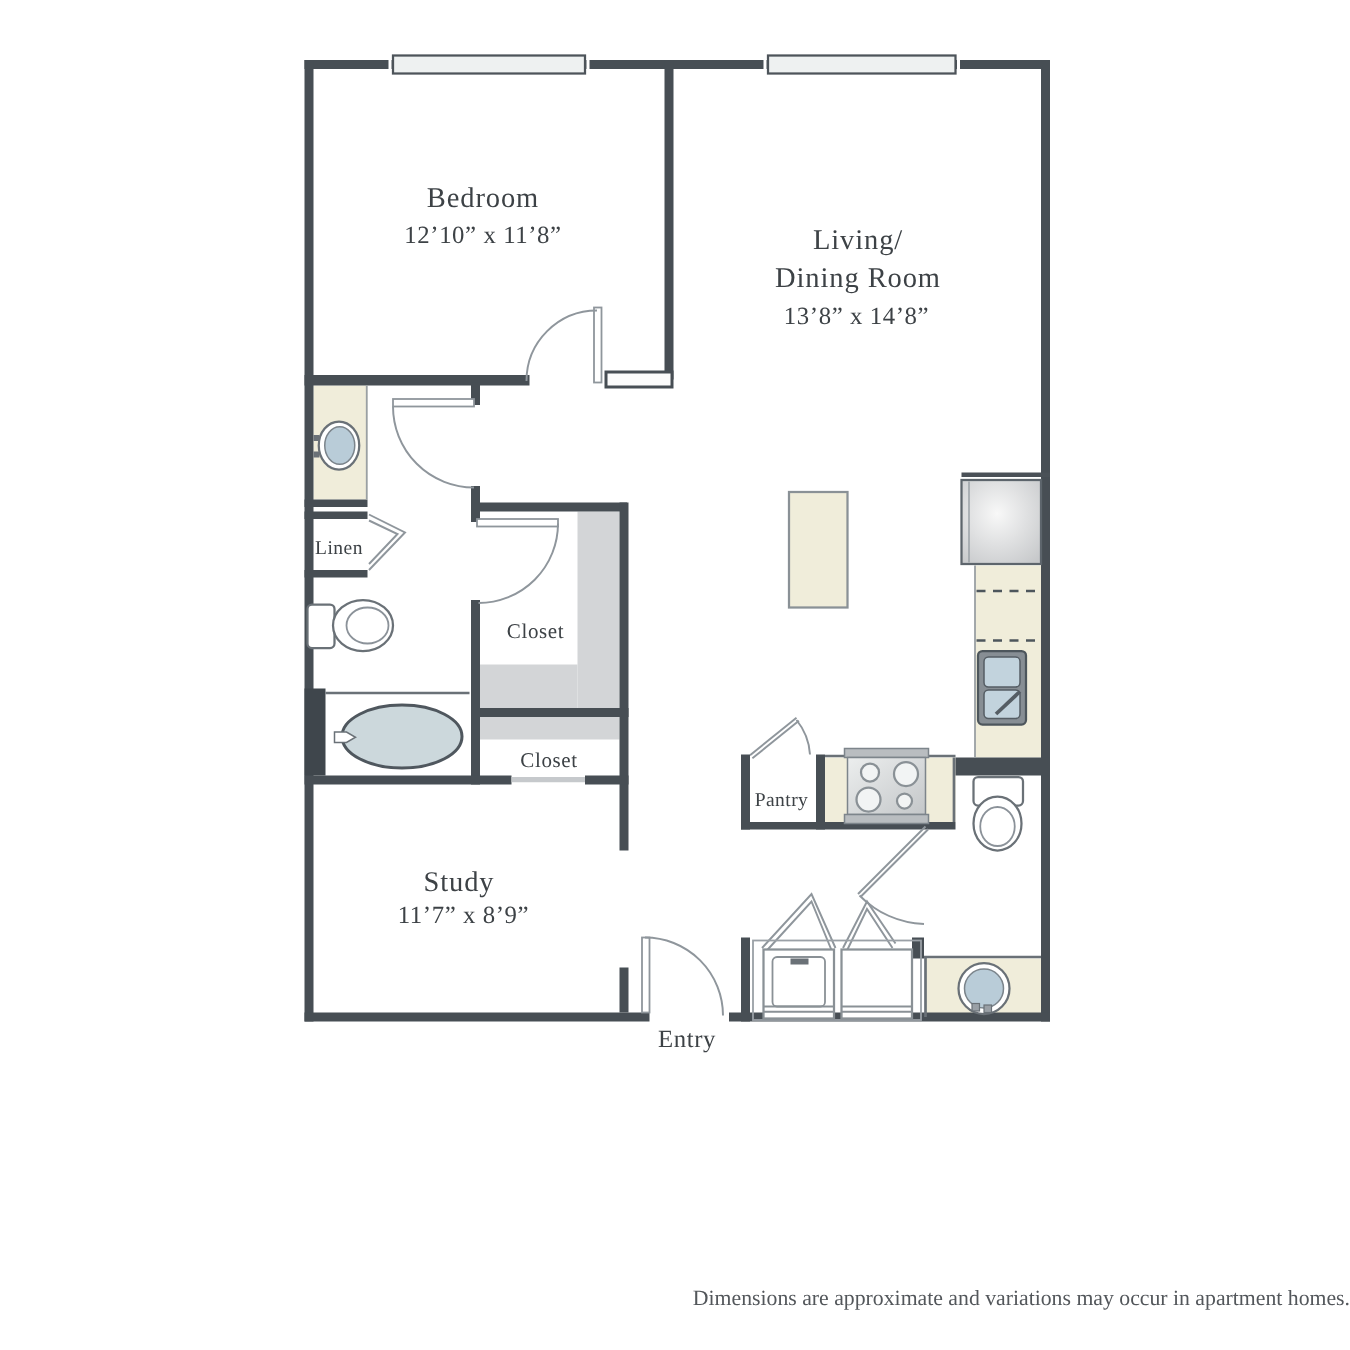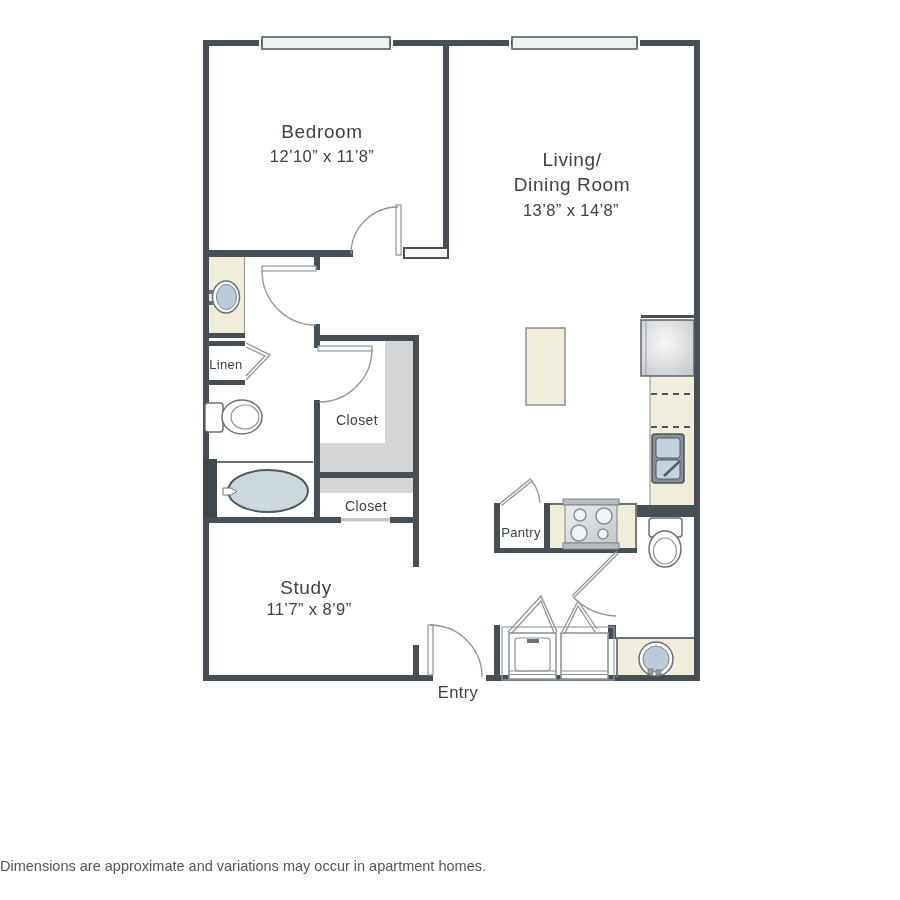--- a/index.html
+++ b/index.html
@@ -1,34 +1,34 @@
 <!DOCTYPE html>
 <html><head>
 <meta charset="utf-8">
 <style>
   html,body{margin:0;padding:0;background:#ffffff;}
   .page{position:relative;width:900px;height:900px;background:#ffffff;overflow:hidden;
-        font-family:Liberation Sans, sans-serif;}
+        font-family:Liberation Serif, serif;}
   svg{position:absolute;left:0;top:0;}
   .wall{fill:#474e54;}
   .wall-dark{fill:#3f464c;}
   .cream{fill:#f0edda;}
   .gray-fill{fill:#d3d5d7;}
   .door{stroke:#8f969c;stroke-width:1.3;fill:none;}
   .door-leaf{fill:#ffffff;stroke:#8f969c;stroke-width:1.2;}
   .fixture{fill:#ffffff;stroke:#6a7177;stroke-width:1.5;}
   .fixture-inner{fill:none;stroke:#8b9299;stroke-width:1.2;}
   .blue{fill:#b9ccd8;stroke:#7b848b;stroke-width:1;}
   .thinline{stroke:#6a7177;stroke-width:1.8;fill:none;}
   .edgeline{stroke:#9aa0a4;stroke-width:1.2;fill:none;}
   .room-name{font-size:19px;letter-spacing:.6px;fill:#3d4246;text-anchor:middle;}
   .room-dims{font-size:16.5px;letter-spacing:.4px;fill:#3d4246;text-anchor:middle;}
   .small-label{font-size:14px;letter-spacing:.4px;fill:#3d4246;text-anchor:middle;}
   .tiny-label{font-size:13px;letter-spacing:.3px;fill:#3d4246;text-anchor:middle;}
-  .footer{position:absolute;left:0;top:858px;width:900px;text-align:left;
+  .footer{position:absolute;left:0;top:858px;width:900px;text-align:right;
           font-size:14.5px;color:#53575b;}
 </style>
 </head>
 <body>
 
 <div class="page">
 <svg width="900" height="900" viewBox="0 0 900 900">
   <defs>
     <radialGradient id="fridgeGrad" cx="45%" cy="40%" r="75%">
       <stop offset="0%" stop-color="#f8f8f8"></stop>

